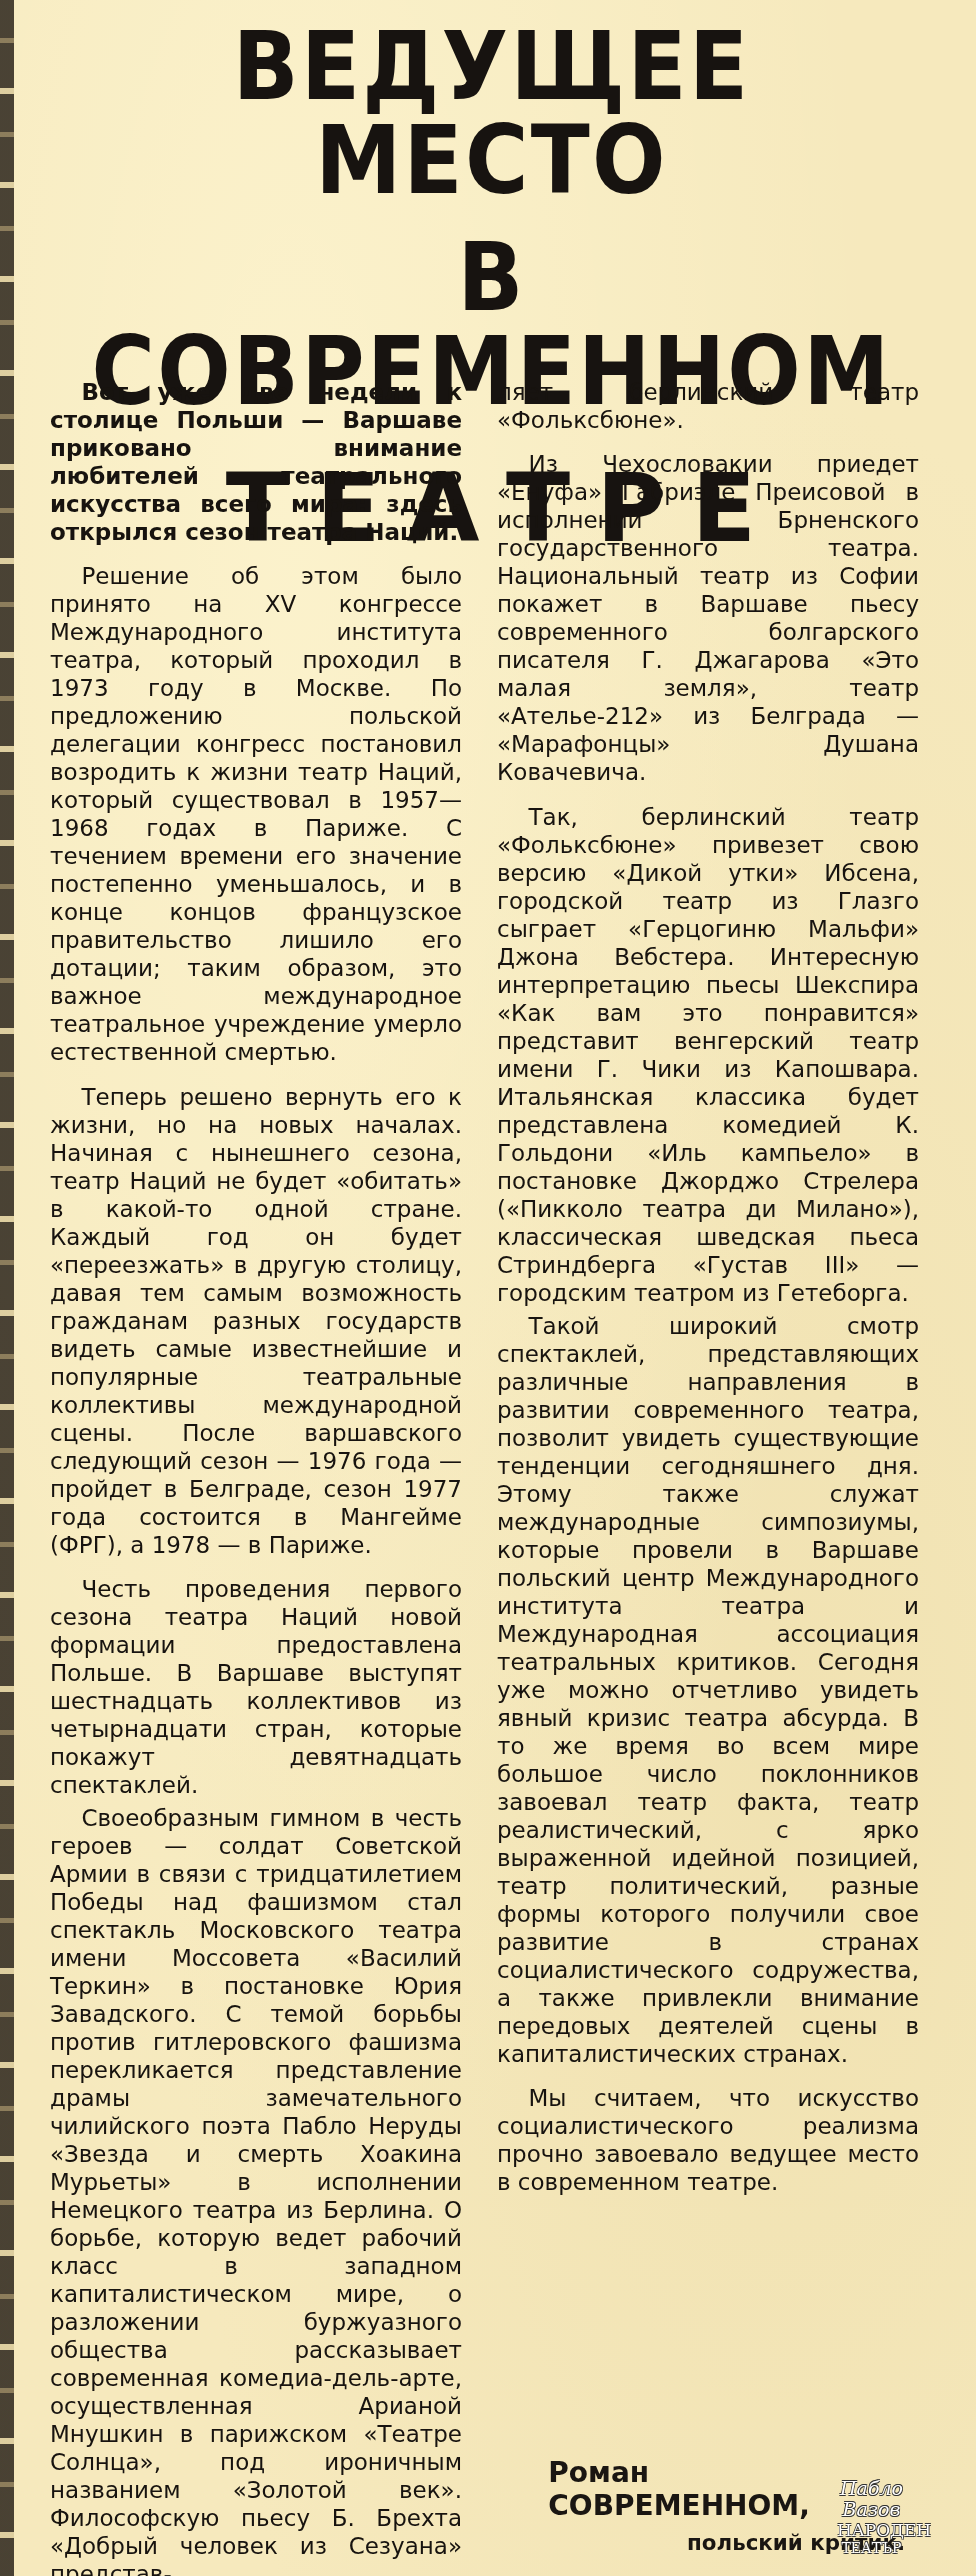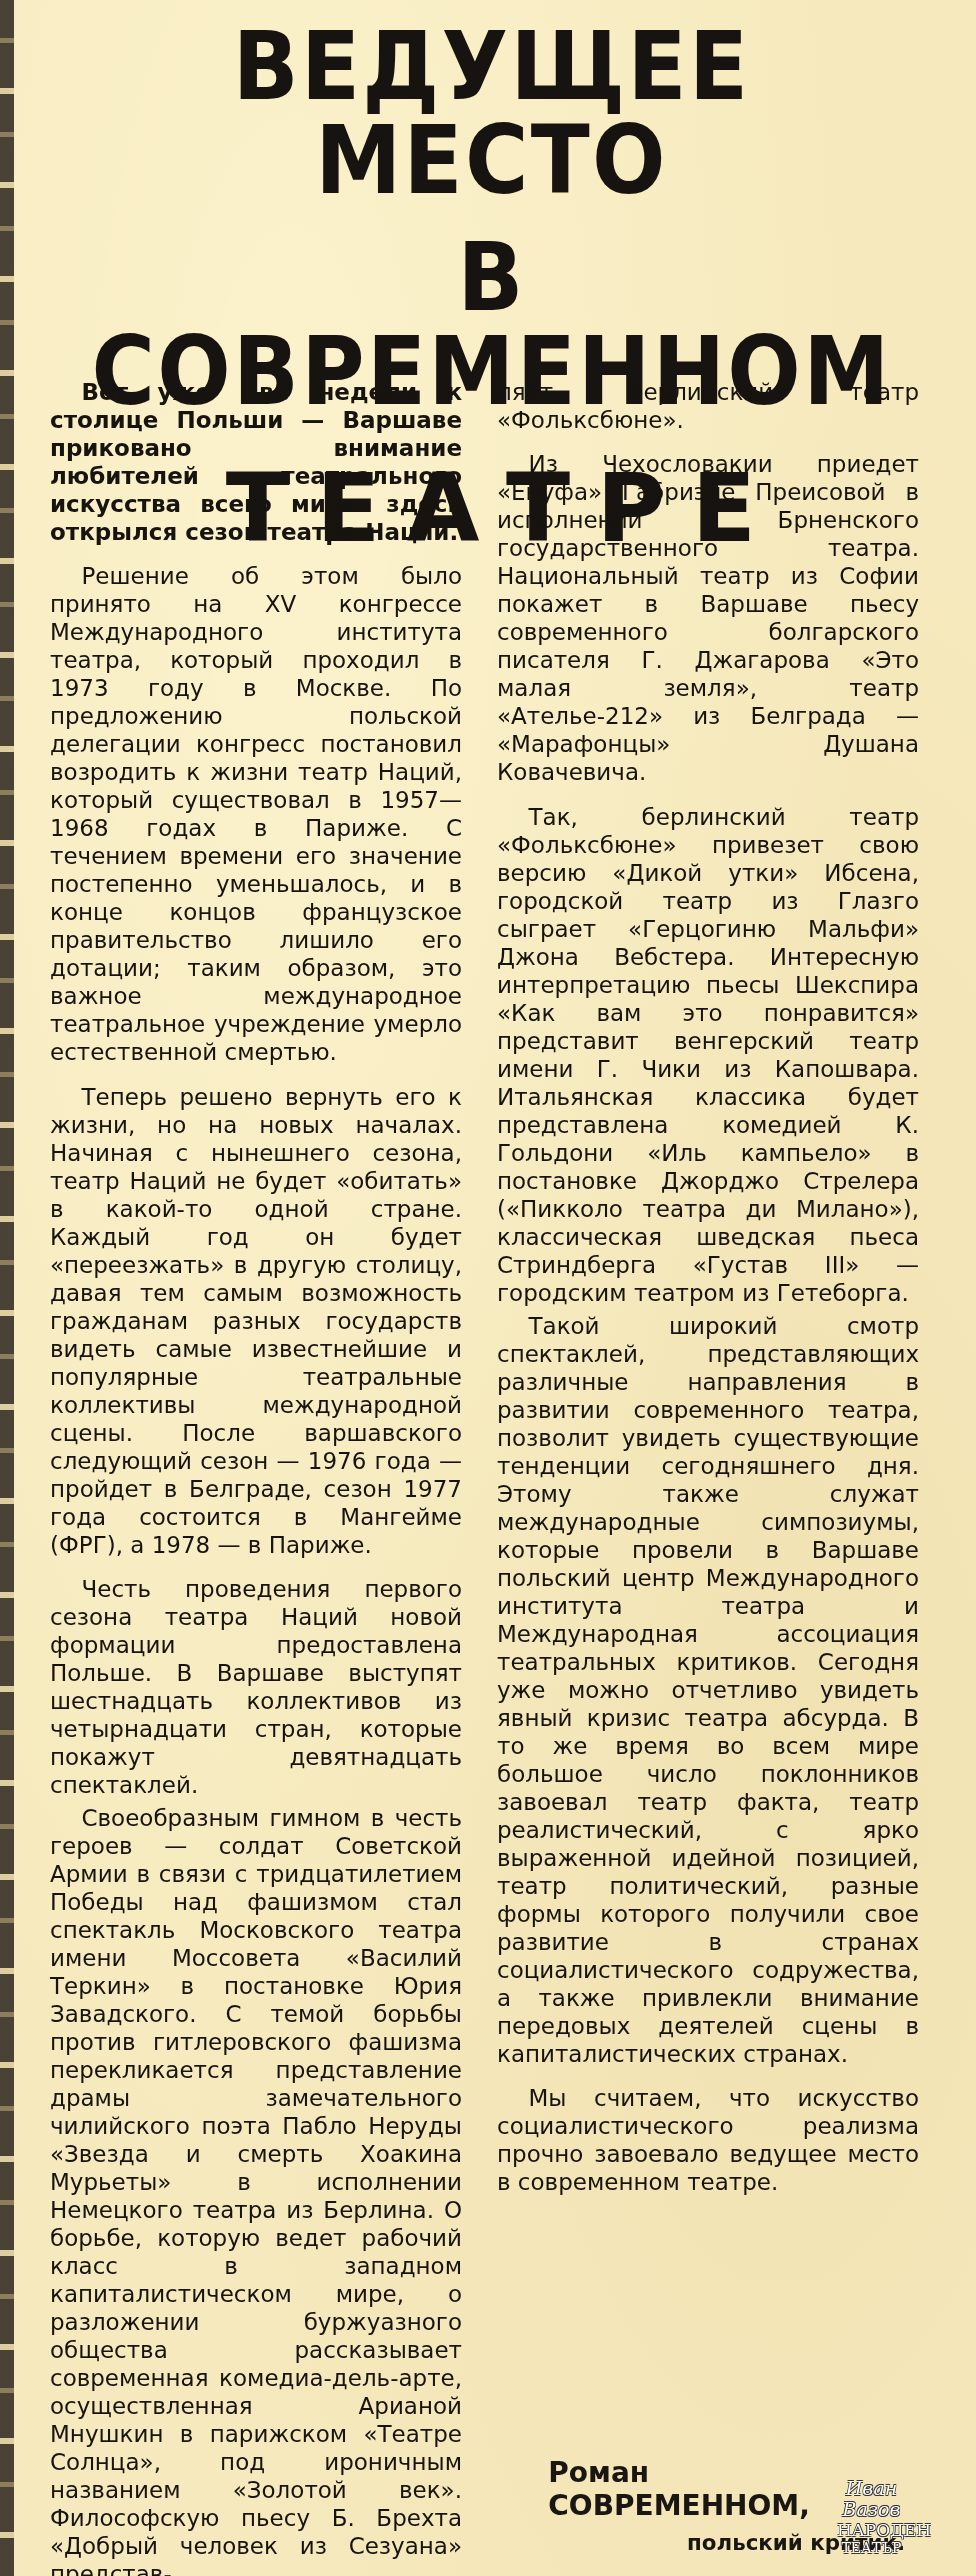--- a/index.html
+++ b/index.html
@@ -96,17 +96,17 @@
   <p>Мы считаем, что искусство социалистического реализма прочно завоевало ведущее место в современном театре.</p>
 </div>
 
 <div class="signature">
   <span class="sig-name">Роман СОВРЕМЕННОМ,</span>
   <span class="sig-role">польский критик.</span>
   <span class="sig-city">ВАРШАВА.</span>
 </div>
 
 <div class="watermark">
-  <span class="wm-script">Иван Вазов</span>
+  <span class="wm-script">Пабло Вазов</span>
   <span class="wm-l1">НАРОДЕН</span>
   <span class="wm-l2">ТЕАТЪР</span>
 </div>
 
 
 </body></html>

